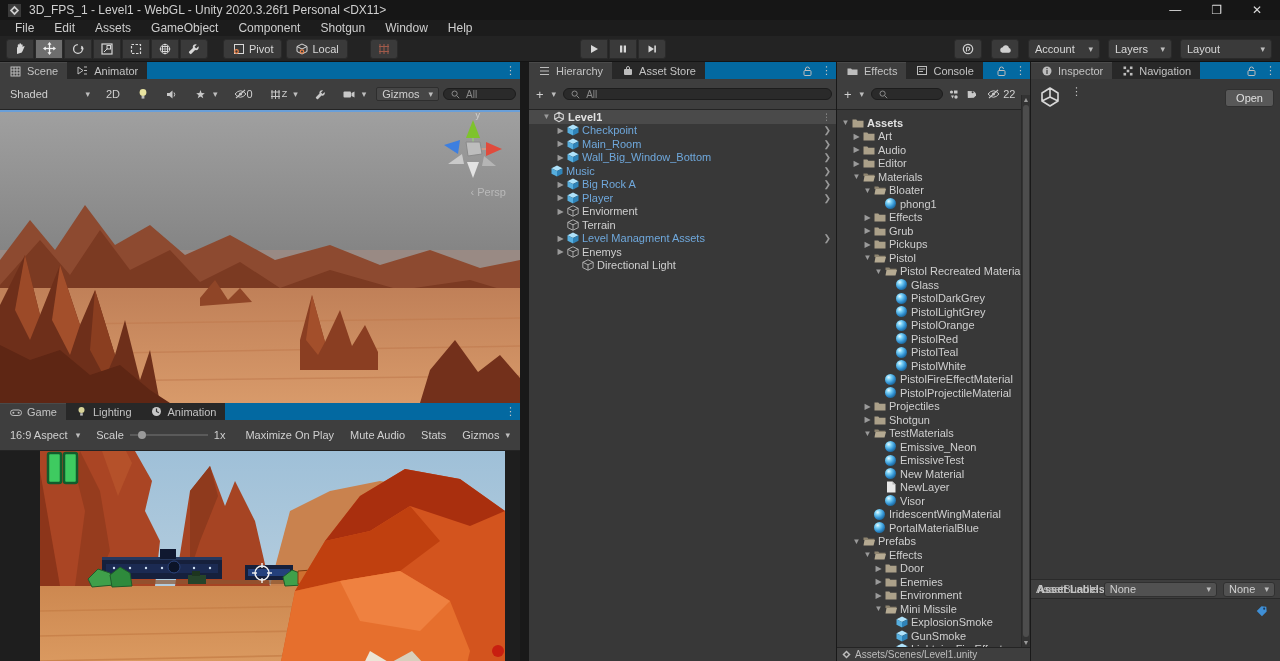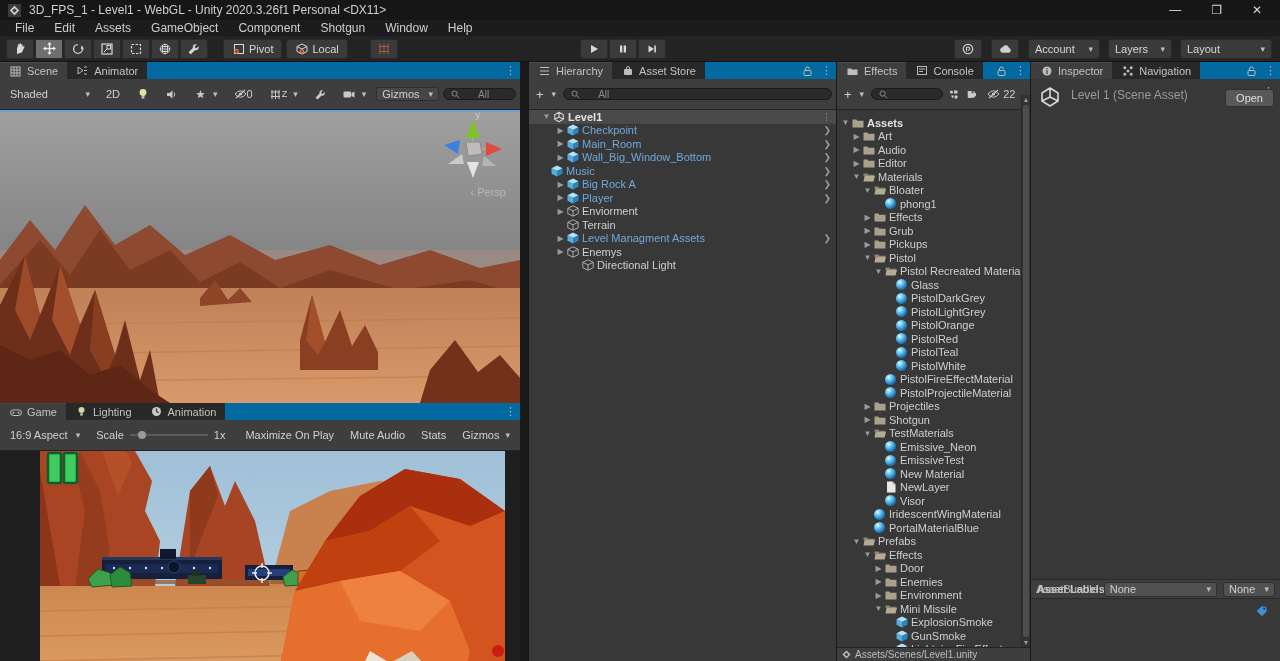--- a/index.html
+++ b/index.html
@@ -27,21 +27,21 @@
   .vdivider { width:8px; background:#191919; }
   .panel-h { width:308px; display:flex; flex-direction:column; background:#383838; border-left:1px solid #191919; }
   .panel-p { width:194px; display:flex; flex-direction:column; background:#383838; border-left:1px solid #191919; position:relative; }
   .panel-i { width:250px; display:flex; flex-direction:column; background:#383838; border-left:1px solid #191919; position:relative; }
   .tabstrip { height:17px; background:#0369a1; display:flex; align-items:stretch; position:relative; flex:none; }
   .tab { display:flex; align-items:center; gap:5px; padding:0 9px; color:#c3c3c3; background:#282828; }
   .tab.active { background:#3e3e3e; border-top:1px solid #4a4a4a; }
   .strip-right { position:absolute; right:4px; top:0; height:17px; display:flex; align-items:center; gap:7px; color:#bdbdbd; }
   .kebab { font-size:11px; color:#c3c3c3; letter-spacing:0; }
   .subbar { height:31px; background:#3e3e3e; border-bottom:1px solid #242424; display:flex; align-items:center; padding:8px 4px; gap:4px; flex:none; }
-  .searchbox { flex:1; height:12px; background:#2a2a2a; border:1px solid #1c1c1c; border-radius:7px; display:flex; align-items:center; padding:0 5px; gap:16px; color:#8b8b8b; }
+  .searchbox { flex:1; height:12px; background:#2a2a2a; border:1px solid #1c1c1c; border-radius:7px; display:flex; align-items:center; padding:0 5px; gap:4px; color:#8b8b8b; }
   .searchbox input { background:transparent; border:none; outline:none; color:#bdbdbd; font-size:10px; width:100%; font-family:"Liberation Sans",sans-serif; }
   .searchbox input::placeholder { color:#8b8b8b; }
   .sv-ctrl { display:flex; align-items:center; gap:3px; padding:0 5px; height:14px; background:#464646; border:1px solid #2e2e2e; border-radius:2px; color:#d0d0d0; white-space:nowrap; }
   .flatbtn { display:flex; align-items:center; padding:0 6px; height:14px; color:#d0d0d0; white-space:nowrap; }
   .viewport { position:relative; flex:1; overflow:hidden; background:#8a8a8a; }
   .focusline { position:absolute; left:0; top:0; width:100%; height:2px; background:#6a9fd8; z-index:5; }
   .tree { flex:1; overflow:hidden; position:relative; }
   .trow { height:13.5px; display:flex; align-items:center; white-space:nowrap; position:relative; }
   .trow .exp { width:11px; text-align:center; font-size:8px; color:#9a9a9a; flex:none; }
   .trow .lbl { margin-left:3px; overflow:hidden; }
@@ -1271,21 +1271,20 @@
       </div>
     </div>
     <div class="insp-head">
       <span class="ic" style="width:26px; height:24px">
         <svg width="24" height="24" viewBox="0 0 24 24">
             <g fill="none" stroke="#d8d8d8" stroke-width="1.6" stroke-linejoin="round">
               <path d="M12 3 L20 8 L20 16 L12 21 L4 16 L4 8 Z M12 3 L12 12 M12 12 L20 16 M12 12 L4 16"></path>
             </g>
           </svg>
       </span>
-      <span class="insp-title">Level 1 (Scene Asset)</span>
       <span class="kebab">⋮</span>
     </div>
     <div class="openbtn">Open</div>
 
     <div class="asset-labels">
       <div class="al-head">Asset Labels</div>
       <span class="ic al-tag">
         <svg width="15" height="15" viewBox="0 0 15 15">
             <path d="M2 7 L7.5 1.5 13 2 13.5 7.5 8 13 Z" fill="#3f8fd6"></path>
             <circle cx="10.6" cy="4.2" r="1.2" fill="#1a3a5c"></circle>

